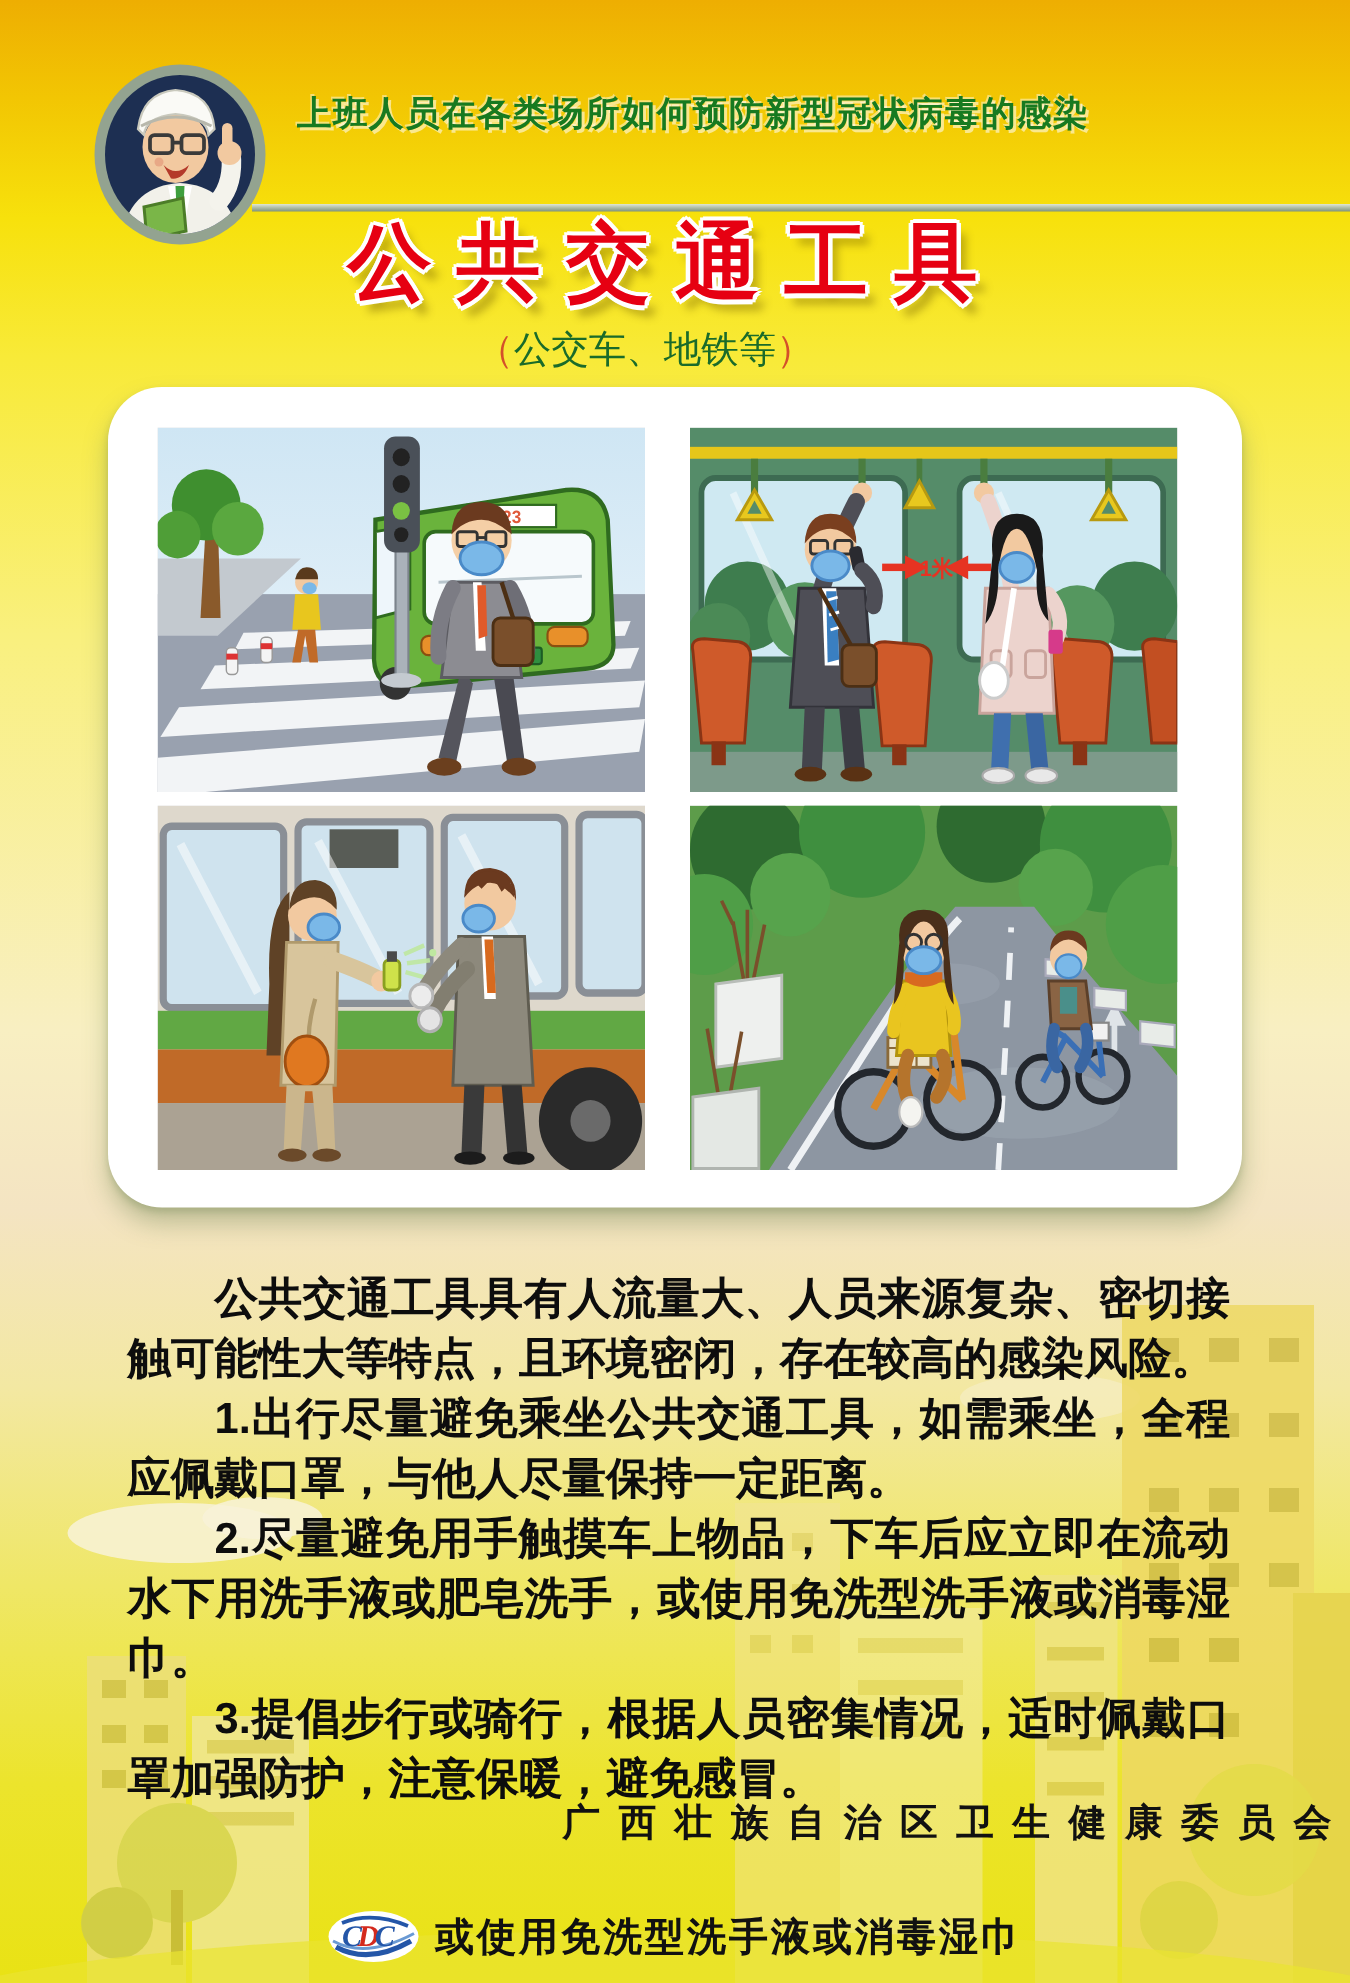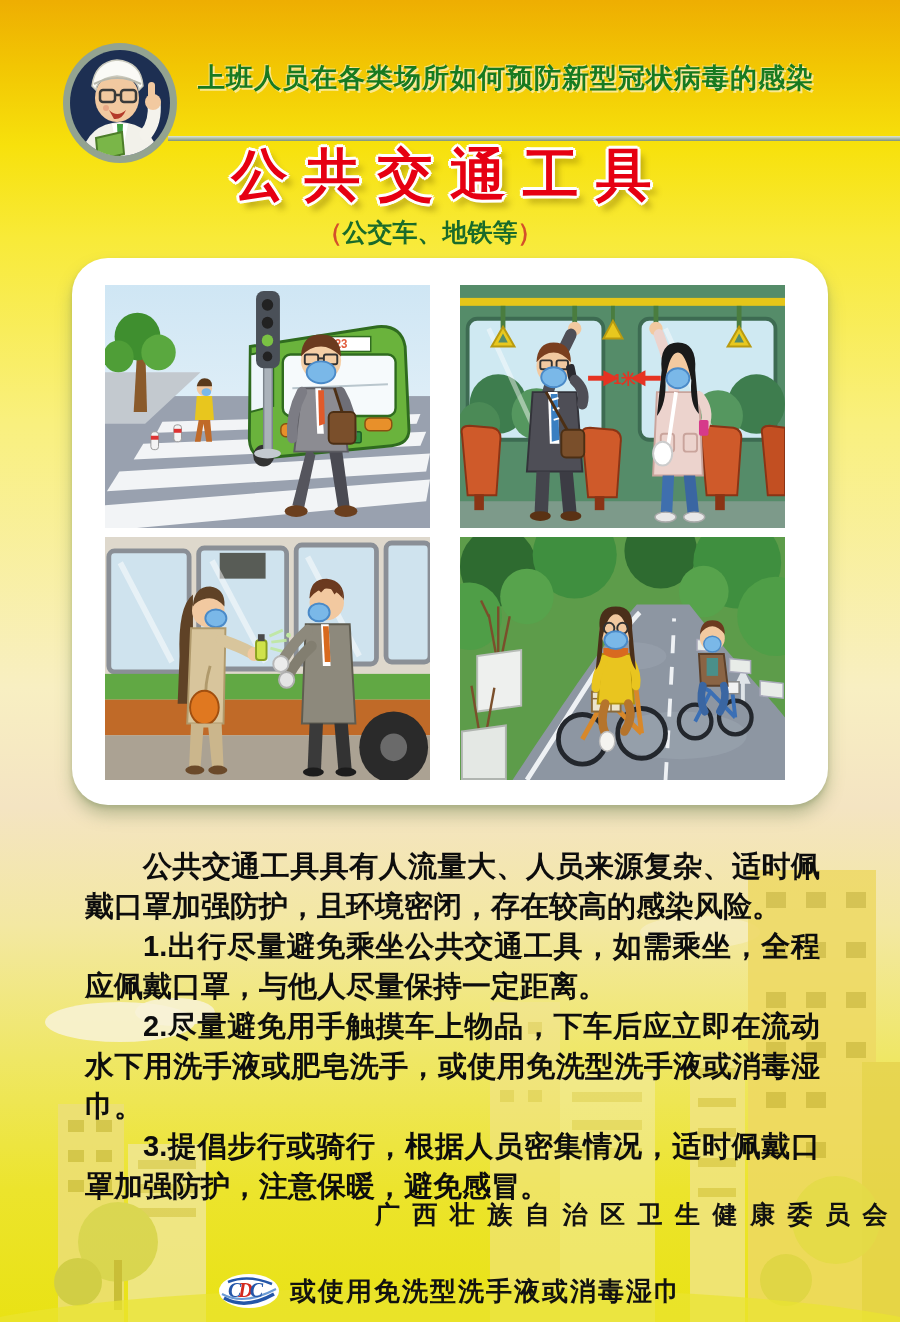--- a/index.html
+++ b/index.html
@@ -8,29 +8,29 @@
     font-family:"Liberation Sans","DejaVu Sans",sans-serif;
     background:linear-gradient(to bottom,
       #eeae02 0%, #f2c603 5%, #f7e10c 11%, #f8ea38 18%, #f9f07e 32%,
       #f8efc2 52%, #f4e4c2 61%, #f3e8a2 70%, #efe766 80%, #ece42c 90%, #e9e214 100%);
   }
   
   .mascot{position:absolute;left:62px;top:42px;width:116px;height:122px;z-index:3;}
   .divider{position:absolute;left:168px;top:136px;width:732px;height:5px;z-index:1;
     background:linear-gradient(to bottom,#dfe6d2,#7f937b);}
   .banner-text{position:absolute;left:198px;top:60px;width:680px;z-index:2;
-    font-size:27px;font-weight:bold;color:#177a20;letter-spacing:1px;
+    font-size:23px;font-weight:bold;color:#177a20;letter-spacing:1px;
     text-shadow:2px 2px 0 rgba(255,255,255,.55), -1px -1px 0 rgba(255,255,255,.45);font-family:Liberation Serif, serif;}
   .main-title{position:absolute;left:0;top:138px;width:900px;text-align:center;
     font-size:56px;font-weight:bold;color:#e60012;letter-spacing:.30em;margin-right:-.3em;
     text-shadow:-3px 0 0 #fff,3px 0 0 #fff,0 -3px 0 #fff,0 3px 0 #fff,
       -2px -2px 0 #fff,2px -2px 0 #fff,-2px 2px 0 #fff,2px 2px 0 #fff,
       6px 7px 6px rgba(110,90,0,.45);}
   .sub-title{position:absolute;left:0;top:216px;width:860px;text-align:center;
-    font-size:25px;font-weight:bold;}
+    font-size:25px;font-weight:normal;}
   .sub-title .paren{color:#d4502a;}
   .sub-title .green{color:#1a6b2a;}
   
   .card{position:absolute;left:72px;top:258px;width:756px;height:547px;z-index:2;
     background:#fff;border-radius:36px;
     box-shadow:0 10px 16px rgba(120,140,90,.45), 0 3px 4px rgba(120,140,90,.3);
     display:grid;grid-template-columns:325px 325px;grid-template-rows:243px 243px;
     column-gap:30px;row-gap:9px;padding:27px 43px 25px 33px;box-sizing:border-box;}
   .cell{width:325px;height:243px;overflow:hidden;background:#eee;}
   .cell svg{display:block;width:100%;height:100%;}
@@ -493,21 +493,21 @@
           <path d="M146 92 Q144 70 163 70 Q182 70 180 92 L184 134 Q176 124 177 102 Q172 78 163 78 Q154 78 149 102 Q150 124 142 134 Z" fill="#4a2f1a"></path>
           <circle cx="156" cy="92" r="5.5" fill="none" stroke="#333" stroke-width="2"></circle>
           <circle cx="170" cy="92" r="5.5" fill="none" stroke="#333" stroke-width="2"></circle>
           <ellipse cx="163" cy="104" rx="12" ry="9" fill="#7ab8e8" stroke="#4a8ac8" stroke-width="2"></ellipse>
         </g>
       </svg>
     </div>
   </div>
 
   <div class="body-text">
-    <p>公共交通工具具有人流量大、人员来源复杂、适时佩戴口罩加强防护，且环境密闭，存在较高的感染风险。</p>
+    <p>公共交通工具具有人流量大、人员来源复杂、密切接触可能性大等特点，且环境密闭，存在较高的感染风险。</p>
     <p>1.出行尽量避免乘坐公共交通工具，如需乘坐，全程应佩戴口罩，与他人尽量保持一定距离。</p>
     <p>2.尽量避免用手触摸车上物品，下车后应立即在流动水下用洗手液或肥皂洗手，或使用免洗型洗手液或消毒湿巾。</p>
     <p>3.提倡步行或骑行，根据人员密集情况，适时佩戴口罩加强防护，注意保暖，避免感冒。</p>
   </div>
 
   <div class="footer-org1">广西壮族自治区卫生健康委员会</div>
   <div class="footer-row">
     <svg class="cdc-logo" viewBox="0 0 62 38" aria-hidden="true">
       <ellipse cx="31" cy="19" rx="30" ry="17" fill="#fff"></ellipse>
       <path d="M6 26 Q28 38 56 22" stroke="#2456a8" stroke-width="3.5" fill="none"></path>

